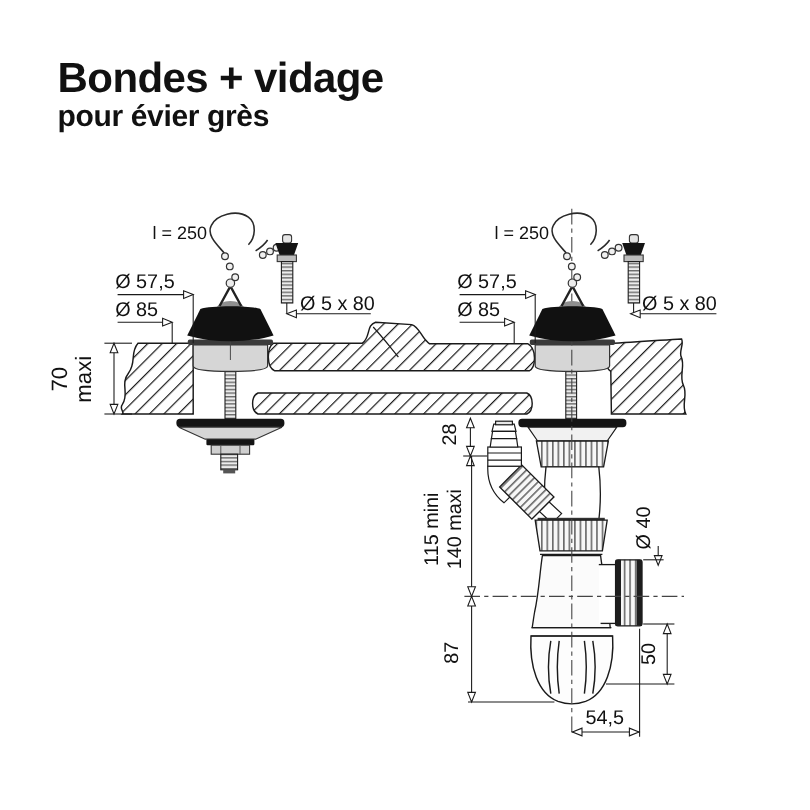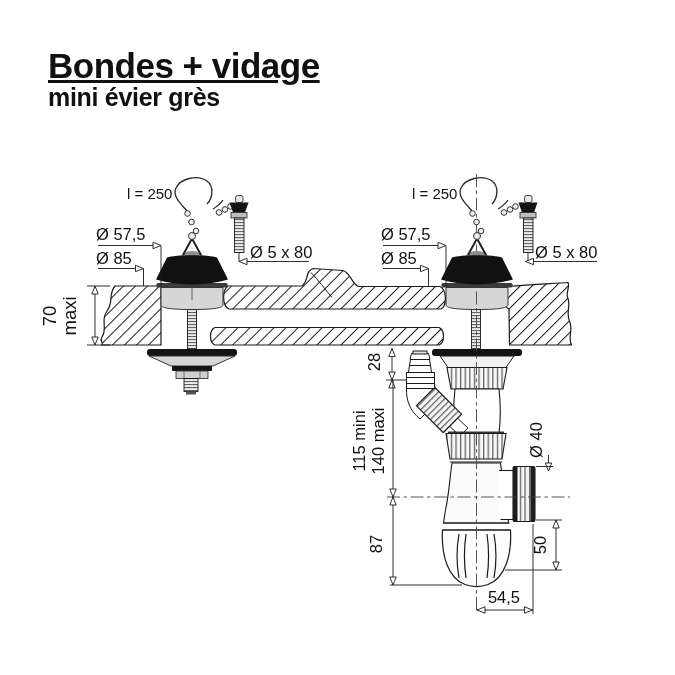--- a/index.html
+++ b/index.html
@@ -1,32 +1,32 @@
 <!DOCTYPE html>
 <html><head>
 <meta charset="utf-8">
 <style>
   html,body{margin:0;padding:0;background:#ffffff;}
   body{width:675px;height:675px;position:relative;overflow:hidden;
        font-family:"Liberation Sans", sans-serif;color:#111;}
   .title{position:absolute;left:48px;top:48px;line-height:1.04;}
-  .title .l1{font-size:35px;font-weight:700;letter-spacing:-0.5px;text-decoration:underline;}
+  .title .l1{font-size:35px;font-weight:700;letter-spacing:-0.5px;}
   .title .l2{font-size:25px;font-weight:700;letter-spacing:-0.3px;}
   svg{position:absolute;left:0;top:0;}
   text{font-family:"Liberation Sans", sans-serif;fill:#111;}
   .lbl{font-size:16.5px;}
   .lbl-sm{font-size:15px;}
   .lbl-big{font-size:18.5px;}
 </style>
 </head>
 <body>
 
 <div class="title">
   <div class="l1">Bondes + vidage</div>
-  <div class="l2">mini évier grès</div>
+  <div class="l2">pour évier grès</div>
 </div>
 
 <svg width="675" height="675" viewBox="0 0 675 675">
   <defs>
     <pattern id="hatch" patternUnits="userSpaceOnUse" width="8.5" height="8.5" patternTransform="rotate(45)">
       <rect width="8.5" height="8.5" fill="#ffffff"></rect>
       <line x1="0.5" y1="0" x2="0.5" y2="8.5" stroke="#1a1a1a" stroke-width="1"></line>
     </pattern>
     <pattern id="thread" patternUnits="userSpaceOnUse" width="4" height="3">
       <rect width="4" height="3" fill="#ececec"></rect>

